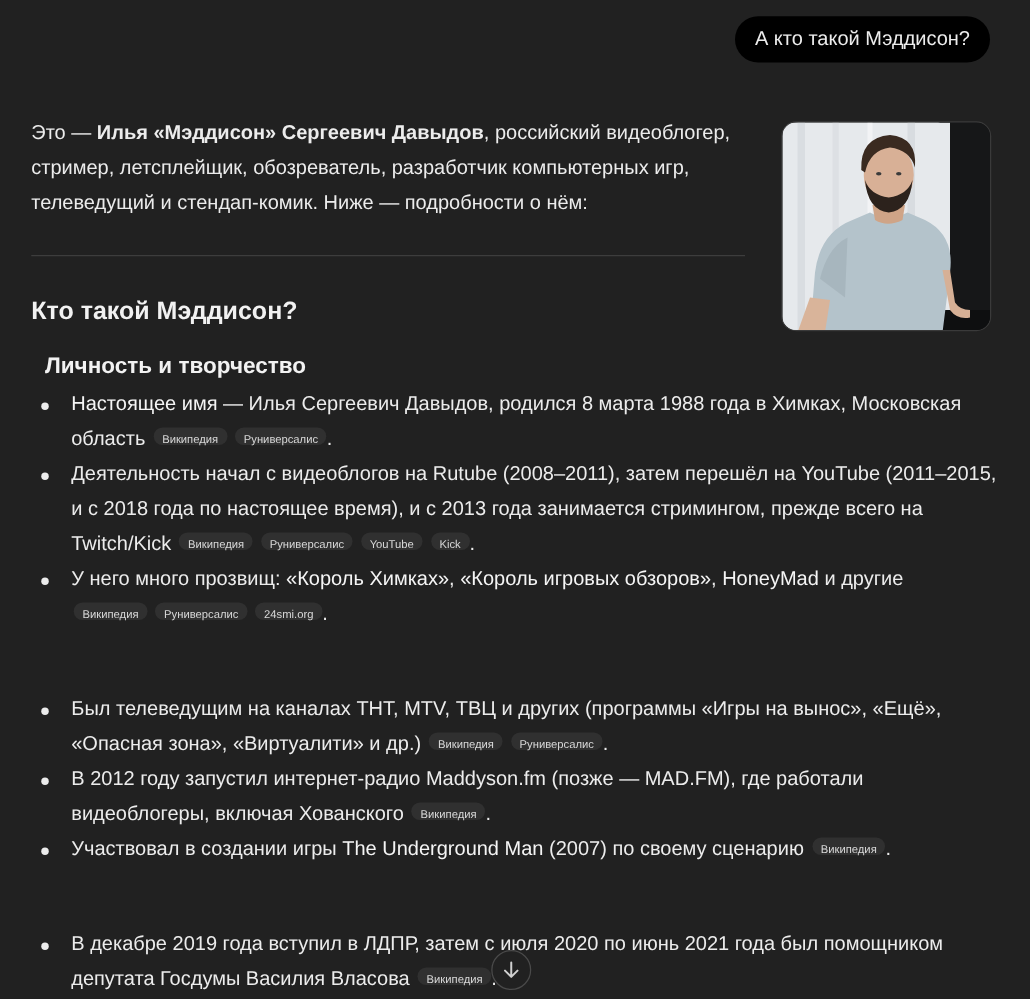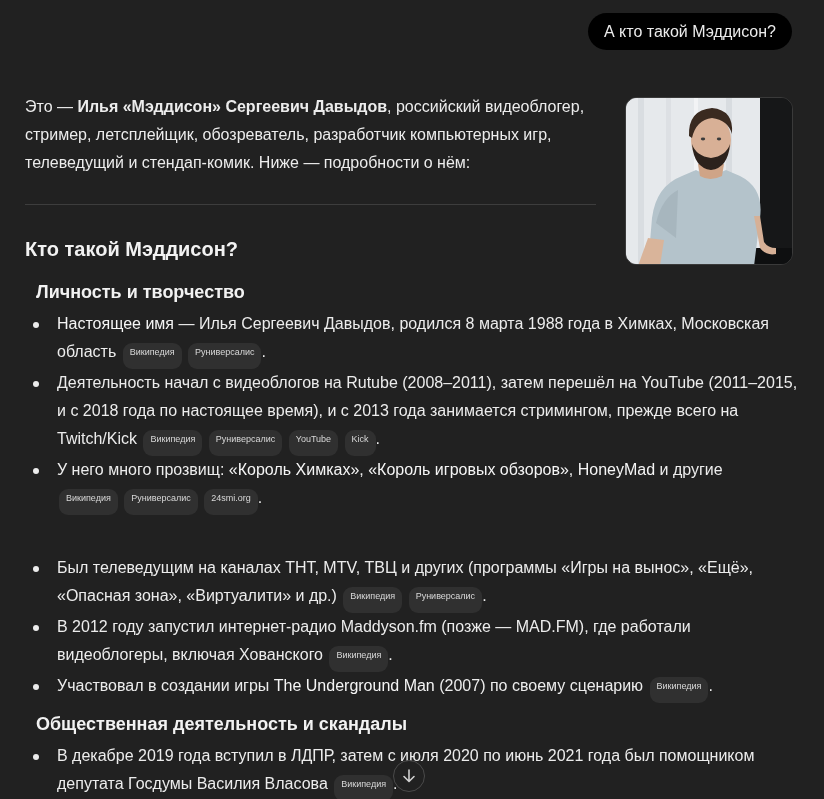--- a/index.html
+++ b/index.html
@@ -83,21 +83,21 @@
       background: #ececec;
     }
     ul.bullets li b { font-weight: 400; color: #f5f5f5; }
 
     .chip {
       display: inline-block;
       background: #303030;
       color: #d8d8d8;
       font-size: 9px;
       line-height: 18px;
-      height: 26px;
+      height: 14px;
       padding: 0 7px;
       border-radius: 9px;
       vertical-align: 2px;
       margin-left: 2px;
       cursor: pointer;
     }
 
     .scroll-down {
       position: absolute;
       left: 393px; top: 760px;
@@ -165,21 +165,20 @@
       <li><span>Деятельность начал с видеоблогов на Rutube (2008–2011), затем перешёл на YouTube (2011–2015, и с 2018 года по настоящее время), и с 2013 года занимается стримингом, прежде всего на Twitch/Kick</span> <span class="chip">Википедия</span> <span class="chip">Руниверсалис</span> <span class="chip">YouTube</span> <span class="chip">Kick</span><span>.</span></li>
       <li><span>У него много прозвищ: </span><b>«Король Химках»</b><span>, </span><b>«Король игровых обзоров»</b><span>, </span><b>HoneyMad</b><span> и другие</span><br><span class="chip">Википедия</span> <span class="chip">Руниверсалис</span> <span class="chip">24smi.org</span><span>.</span></li>
     </ul>
 
     <ul class="bullets" style="top:461px;">
       <li><span>Был телеведущим на каналах ТНТ, MTV, ТВЦ и других (программы «Игры на вынос», «Ещё», «Опасная зона», «Виртуалити» и др.)</span> <span class="chip">Википедия</span> <span class="chip">Руниверсалис</span><span>.</span></li>
       <li><span>В 2012 году запустил интернет-радио Maddyson.fm (позже — MAD.FM), где работали видеоблогеры, включая Хованского</span> <span class="chip">Википедия</span><span>.</span></li>
       <li><span>Участвовал в создании игры </span><b>The Underground Man</b><span> (2007) по своему сценарию</span> <span class="chip">Википедия</span><span>.</span></li>
     </ul>
 
-    <h3 class="section-title" style="top:619px;">Общественная деятельность и скандалы</h3>
     <ul class="bullets" style="top:649px;">
       <li><span>В декабре 2019 года вступил в ЛДПР, затем с июля 2020 по июнь 2021 года был помощником депутата Госдумы Василия Власова</span> <span class="chip">Википедия</span><span>.</span></li>
     </ul>
   </div>
 
   <div class="scroll-down">
     <svg width="16" height="16" viewBox="0 0 16 16">
       <path d="M8 2 V13 M3 8.5 L8 13.5 L13 8.5" stroke="#d0d0d0" stroke-width="1.6" fill="none" stroke-linecap="round" stroke-linejoin="round"></path>
     </svg>
   </div>

